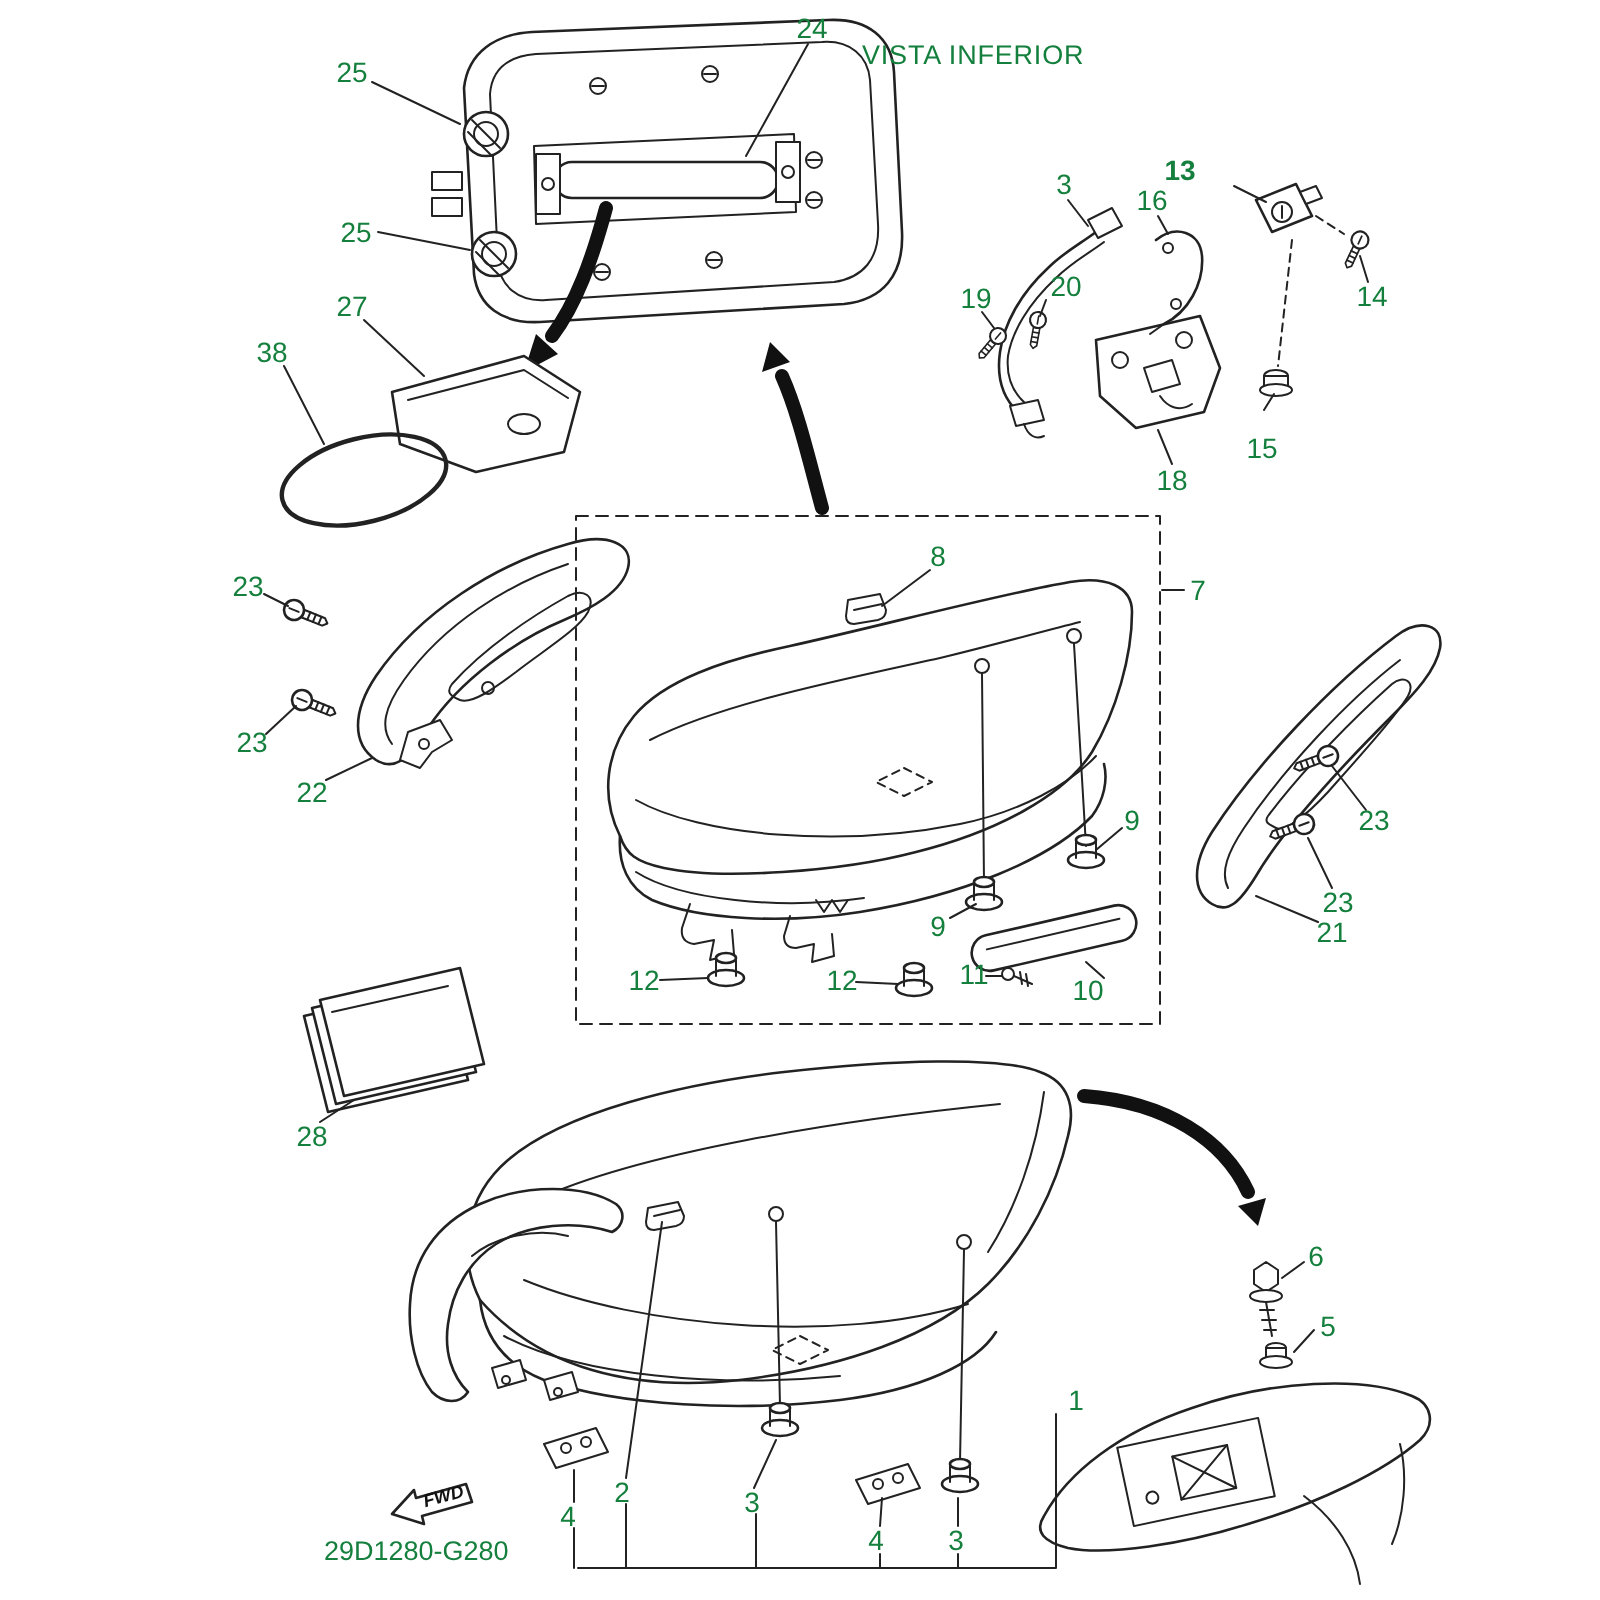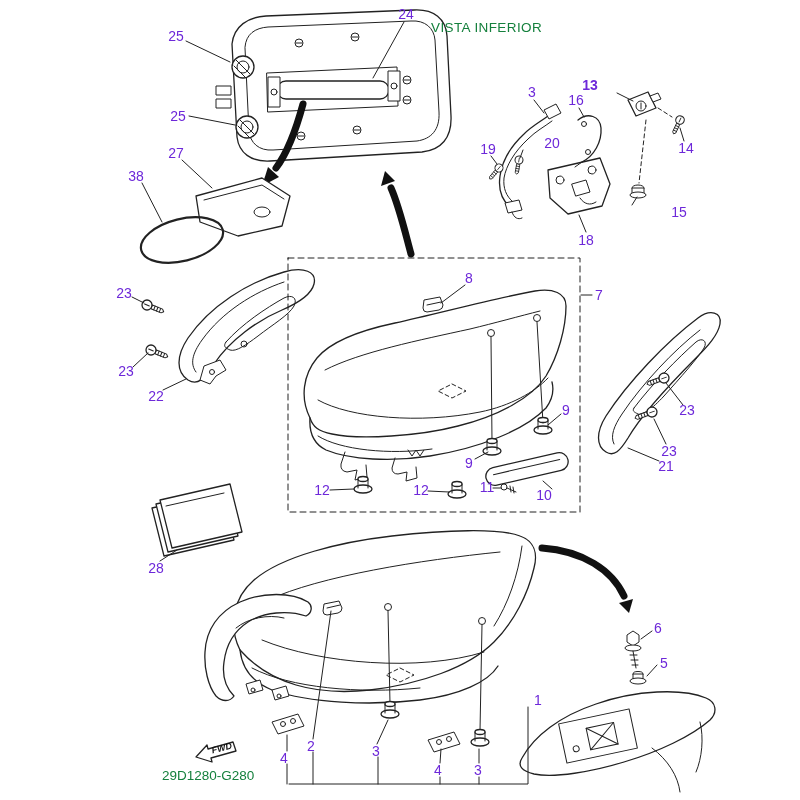--- a/index.html
+++ b/index.html
@@ -12,21 +12,21 @@
   .ln{stroke:var(--line);fill:none;stroke-width:1.3;stroke-linecap:round;stroke-linejoin:round;}
   .fw{fill:#ffffff;stroke:var(--line);stroke-width:1.3;stroke-linejoin:round;}
   .thin{stroke-width:1;}
   .thick{stroke-width:2.2;}
   .dash{stroke-dasharray:6 4;}
   .dash2{stroke-dasharray:4 3;}
   .arrowfill{fill:var(--arrow);stroke:none;}
   .arrowstroke{stroke:var(--arrow);stroke-width:7;fill:none;stroke-linecap:round;}
   .callout{
     position:absolute;transform:translate(-50%,-50%);
-    font-size:14px;line-height:1;color:#6d28d9;white-space:nowrap;
+    font-size:14px;line-height:1;color:#15803d;white-space:nowrap;
   }
   .overlay-text{position:absolute;font-size:13.5px;color:#15803d;white-space:nowrap;}
   .fwd-text{font-size:9px;font-weight:bold;font-style:italic;fill:#111;}
 </style>
 </head>
 <body>
 
 <div class="stage">
 
 <svg width="800" height="800" viewBox="0 0 800 800">
@@ -311,22 +311,22 @@
       <span class="callout" style="left: 176px; top: 36px;">25</span>
       <span class="callout" style="left: 406px; top: 14px;">24</span>
       <span class="callout" style="left: 178px; top: 116px;">25</span>
       <span class="callout" style="left: 176px; top: 153px;">27</span>
       <span class="callout" style="left: 136px; top: 176px;">38</span>
       <span class="callout" style="left: 532px; top: 92px;">3</span>
       <span class="callout" style="left: 590px; top: 85px; font-weight: bold;">13</span>
       <span class="callout" style="left: 576px; top: 100px;">16</span>
       <span class="callout" style="left: 686px; top: 148px;">14</span>
       <span class="callout" style="left: 488px; top: 149px;">19</span>
-      <span class="callout" style="left: 552px; top: 143px;">20</span>
-      <span class="callout" style="left: 631px; top: 212px; margin-left: 48px;">15</span>
+      <span class="callout" style="left: 533px; top: 143px;">20</span>
+      <span class="callout" style="left: 631px; top: 224px;">15</span>
       <span class="callout" style="left: 586px; top: 240px;">18</span>
       <span class="callout" style="left: 124px; top: 293px;">23</span>
       <span class="callout" style="left: 126px; top: 371px;">23</span>
       <span class="callout" style="left: 156px; top: 396px;">22</span>
       <span class="callout" style="left: 469px; top: 278px;">8</span>
       <span class="callout" style="left: 599px; top: 295px;">7</span>
       <span class="callout" style="left: 566px; top: 410px;">9</span>
       <span class="callout" style="left: 469px; top: 463px;">9</span>
       <span class="callout" style="left: 544px; top: 495px;">10</span>
       <span class="callout" style="left: 487px; top: 487px;">11</span>

